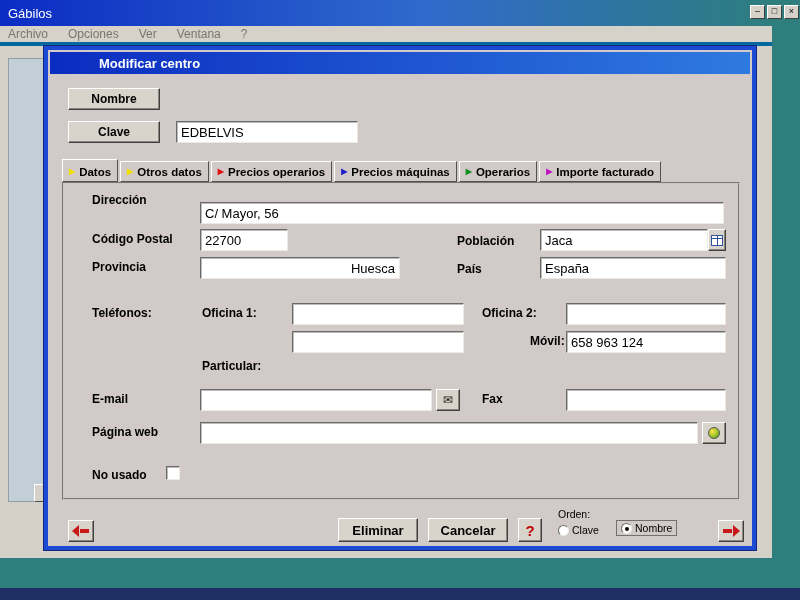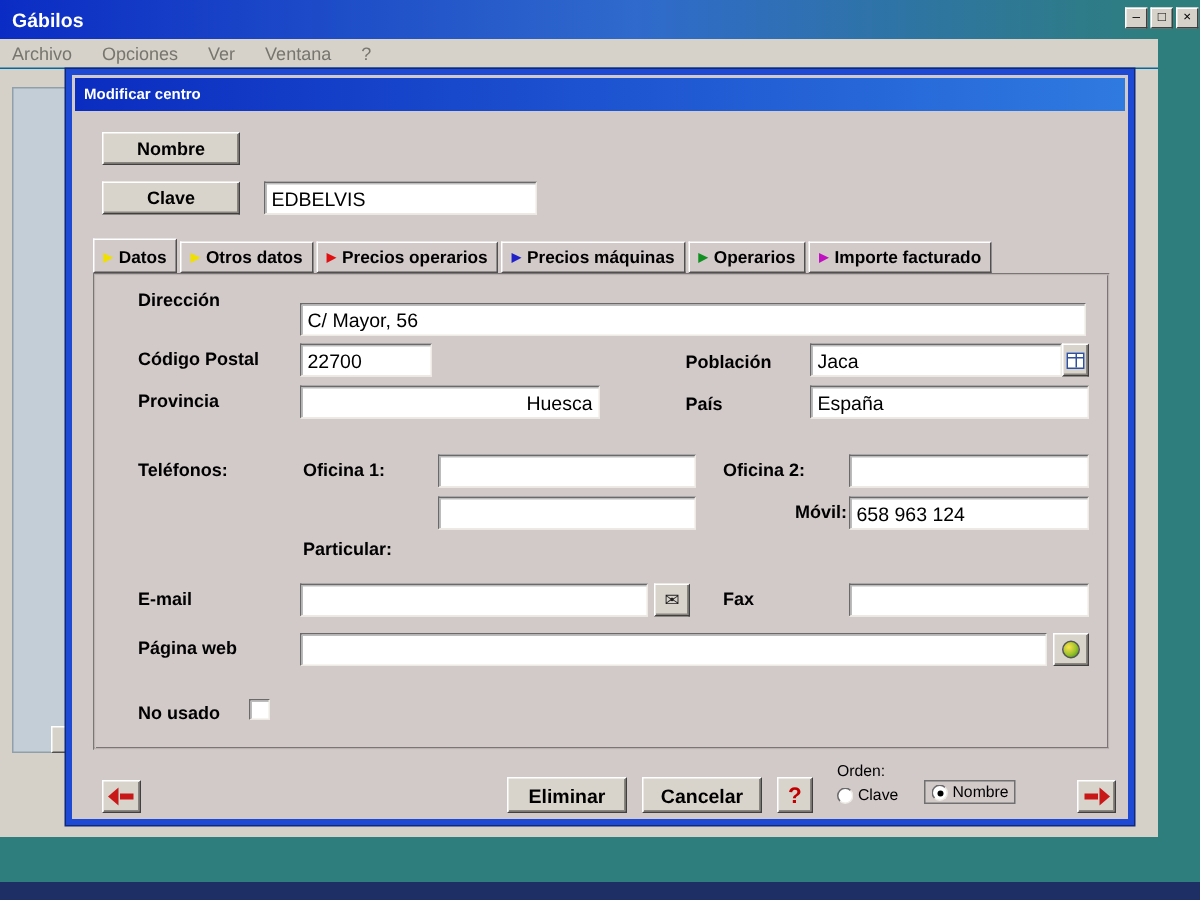--- a/index.html
+++ b/index.html
@@ -2,33 +2,33 @@
 <html><head>
 <meta charset="utf-8">
 <style>
   * { margin:0; padding:0; box-sizing:border-box; }
   body { font-family:"Liberation Sans", sans-serif; }
   #screen { position:relative; width:800px; height:600px; background:#2E7E7E; overflow:hidden; }
 
   
   .app-window { position:absolute; left:0; top:0; width:772px; height:558px; background:#D5D1C9; }
   .app-titlebar { height:26px; background:linear-gradient(90deg,#0B2CC4 0%,#2F6ACC 55%,#2E7E7E 100%); display:flex; align-items:center; padding-left:8px; }
-  .app-title { color:#fff; font-weight:bold; font-size:13px; }
-  .menubar { height:20px; background:#D6D2CA; display:flex; align-items:center; gap:20px; padding-left:8px; border-bottom:1px solid #0369a1; }
+  .app-title { color:#fff; font-weight:normal; font-size:13px; }
+  .menubar { height:20px; background:#D6D2CA; display:flex; align-items:center; gap:20px; padding-left:8px; border-bottom:4px solid #0369a1; }
   .menu-item { font-size:12px; color:#76766E; white-space:nowrap; }
   .win-buttons { position:absolute; left:750px; top:5px; display:flex; gap:2px; z-index:6; }
   .win-btn { width:15px; height:14px; background:#D6D2CA; border:1px solid; border-color:#fff #404040 #404040 #fff; font-size:9px; line-height:11px; text-align:center; color:#000; }
   .mdi-panel { position:absolute; left:8px; top:58px; width:38px; height:444px; background:#C4CED6; border:1px solid #8FA0AC; }
   .scroll-corner { position:absolute; left:34px; top:484px; width:16px; height:18px; background:#D6D2CA; border:1px solid; border-color:#fff #505050 #505050 #fff; }
   .taskbar-navy { position:absolute; left:0; top:588px; width:800px; height:12px; background:#1E2F66; }
 
   
   .dialog { position:absolute; left:44px; top:46px; width:712px; height:504px; background:#D2C9C9; border:4px solid #1E49D4; box-shadow:0 0 0 1px #10287A; padding:2px; }
   .dialog-titlebar { height:22px; background:linear-gradient(90deg,#0B2CC0,#2F7AE0); display:flex; align-items:center; padding-left:6px; }
-  .dialog-title { color:#fff; font-weight:bold; font-size:10px; }
+  .dialog-title { color:#fff; font-weight:bold; font-size:13px;margin-left:43px; }
   .dialog-body { position:relative; width:100%; height:470px; background:#D2C9C9; }
 
   .lbl { position:absolute; font-size:12px; font-weight:bold; color:#000; white-space:nowrap; }
   .field { position:absolute; height:22px; background:#fff; border:1px solid; border-color:#6A6A6A #EDEAE4 #EDEAE4 #6A6A6A; box-shadow:inset 1px 1px 0 rgba(64,64,64,.35); font-family:"Liberation Sans",sans-serif; font-size:13px; color:#000; padding:0 4px; }
   .raised { background:#D8D4CC; border:1px solid; border-color:#FFFFFF #404040 #404040 #FFFFFF; box-shadow:inset -1px -1px 0 #8A867E; }
   .hdr-btn { position:absolute; width:92px; height:22px; font-weight:bold; font-size:12px; color:#000; display:flex; align-items:center; justify-content:center; }
 
   .tab-strip { position:absolute; left:12px; top:83px; width:680px; height:25px; display:flex; align-items:flex-end; gap:2px; }
   .tab { display:flex; align-items:center; gap:4px; padding:4px 6px 3px; font-size:11.5px; font-weight:bold; color:#000; background:#D2C9C9; border:1px solid; border-color:#fff #505050 #505050 #fff; white-space:nowrap; }
   .tab.active { padding-top:6px; }

